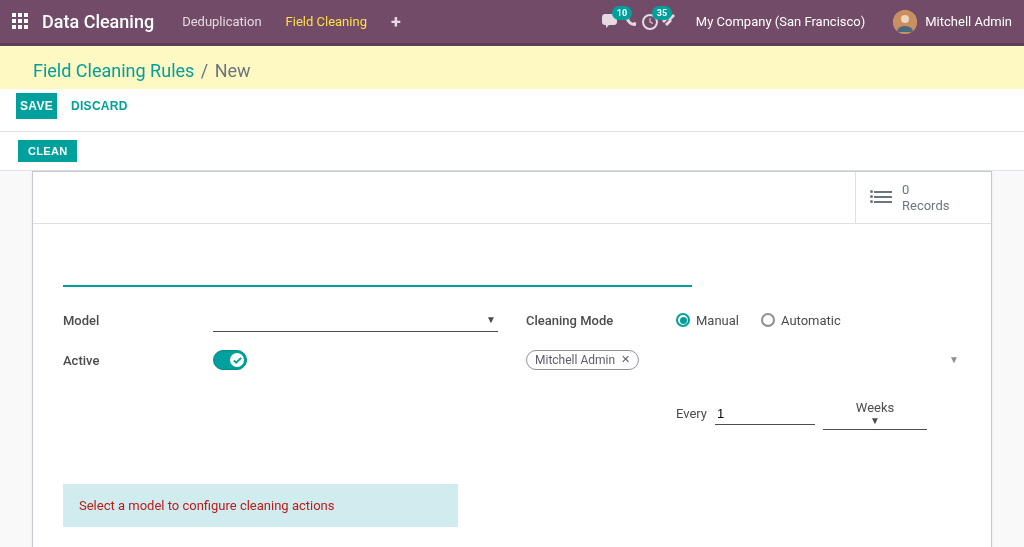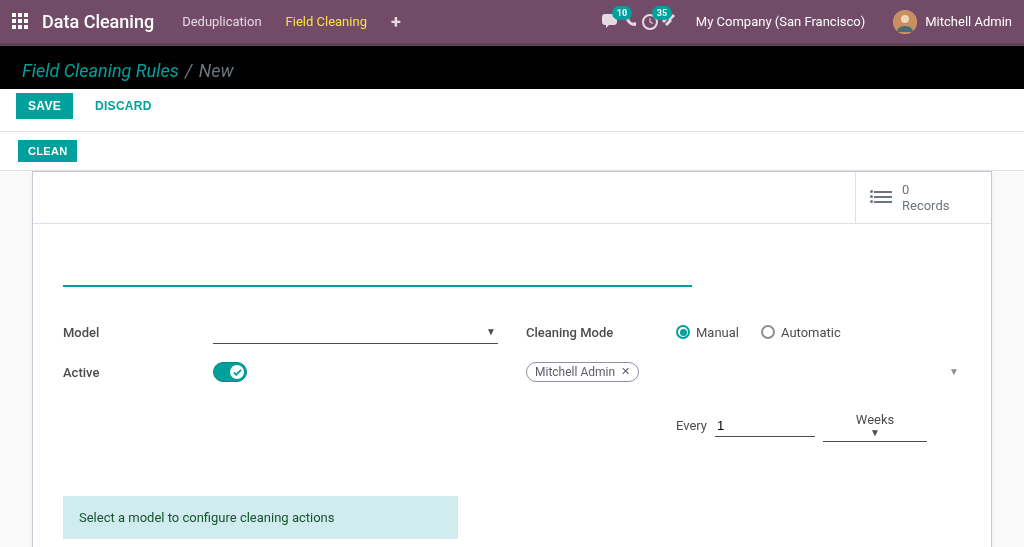--- a/index.html
+++ b/index.html
@@ -14,48 +14,48 @@
   .topbar .plus-btn { color: #e6d9e1; font-size: 18px; font-weight: bold; cursor: pointer; margin-right: 8px; }
   .topbar .spacer { flex: 1; }
   .topbar .icon-group { display: flex; align-items: center; gap: 4px; margin-right: 20px; }
   .topbar .badge-wrap { position: relative; cursor: pointer; display: flex; align-items: center; }
   .topbar .badge { position: absolute; top: -8px; left: 10px; background: #00a09d; color: #fff; font-size: 9px; font-weight: bold; padding: 2px 5px; border-radius: 8px; }
   .topbar .company { font-size: 13px; margin-right: 28px; cursor: pointer; }
   .topbar .user { display: flex; align-items: center; cursor: pointer; gap: 8px; }
   .topbar .avatar { width: 24px; height: 24px; border-radius: 50%; background: #d4a574; display: flex; align-items: center; justify-content: center; overflow: hidden; }
   .topbar .avatar svg { width: 24px; height: 24px; }
   
-  .crumb-bar { padding: 14px 16px 8px 22px; background: #000000; font-style: italic; }
+  .crumb-bar { padding: 14px 16px 8px 33px; background: #fef9c3; }
   .crumb { font-size: 18px; }
   .crumb a { color: #00a09d; text-decoration: none; cursor: pointer; }
   .crumb .sep { color: #6c757d; margin: 0 2px; }
   .crumb .current { color: #6c757d; }
   
   .btn-bar { padding: 4px 16px 12px 16px; background: #fff; display: flex; gap: 10px; align-items: center; }
-  .btn { border: none; padding: 6px 12px; font-size: 12px; font-weight: bold; cursor: pointer; letter-spacing: 0.3px; }
+  .btn { border: none; padding: 6px 4px; font-size: 12px; font-weight: bold; cursor: pointer; letter-spacing: 0.3px; }
   .btn-primary { background: #00a09d; color: #fff; }
   .btn-secondary { background: transparent; color: #00a09d; }
   
   .status-bar { background: #fff; border-top: 1px solid #dee2e6; border-bottom: 1px solid #dee2e6; padding: 8px 18px; }
   .status-btn { background: #00a09d; color: #fff; border: none; padding: 5px 10px; font-size: 11px; font-weight: bold; cursor: pointer; letter-spacing: 0.3px; }
   
   .form-wrap { padding: 0 24px 24px 24px; }
   .sheet { background: #fff; border: 1px solid #c8c8d3; box-shadow: 0 1px 4px rgba(0,0,0,0.06); max-width: 960px; margin: 0 auto; }
   
   .stat-row { display: flex; justify-content: flex-end; border-bottom: 1px solid #dee2e6; }
   .stat-btn { display: flex; align-items: center; gap: 10px; padding: 10px 18px; border-left: 1px solid #dee2e6; cursor: pointer; min-width: 136px; }
   .stat-btn .stat-icon { display: flex; flex-direction: column; gap: 2px; }
   .stat-btn .stat-icon div { width: 18px; height: 3px; border-top: 2px solid #6c757d; position: relative; }
   .stat-btn .stat-icon div::before { content:""; position:absolute; left:-4px; top:-3px; width:3px; height:3px; background:#6c757d; border-radius:50%; }
   .stat-btn .stat-text { display: flex; flex-direction: column; line-height: 1.2; color: #6c757d; font-size: 13px; }
   
   .sheet-body { padding: 24px 30px 30px 30px; }
   .name-input { width: 70%; border: none; border-bottom: 1px solid #4c4c4c; font-size: 22px; padding: 8px 0 3px 0; outline: none; caret-color: #00a09d; }
   
-  .cols { display: flex; gap: 28px; margin-top: 32px; }
+  .cols { display: flex; gap: 28px; margin-top: 20px; }
   .col { flex: 1; }
   .frow { display: flex; align-items: center; margin-bottom: 14px; min-height: 26px; }
   .flabel { width: 150px; color: #4c4c4c; font-weight: 500; font-size: 13px; }
   .fval { flex: 1; display: flex; align-items: center; }
   
   .model-select { position: relative; width: 100%; border-bottom: 1px solid #4c4c4c; height: 24px; display: flex; align-items: center; cursor: pointer; }
   .model-select .caret { position: absolute; right: 2px; font-size: 10px; color: #4c4c4c; }
   
   .toggle { width: 34px; height: 20px; background: #00a09d; border-radius: 10px; position: relative; cursor: pointer; border: 1px solid #008a87; }
   .toggle .knob { position: absolute; right: 2px; top: 2px; width: 14px; height: 14px; background: #fff; border-radius: 50%; display:flex; align-items:center; justify-content:center; }
@@ -71,21 +71,21 @@
   .tag { display: inline-flex; align-items: center; gap: 6px; border: 1px solid #8f8f9f; border-radius: 12px; padding: 2px 8px; font-size: 12px; color: #5c5c6c; }
   .tag .x { cursor: pointer; font-size: 11px; }
   .tag-row .caret { position: absolute; right: 2px; font-size: 10px; color: #8f8f8f; }
   
   .every-row { display: flex; align-items: center; gap: 8px; margin-top: 10px; }
   .every-row .lbl { font-size: 13px; }
   .num-input { width: 100px; border: none; border-bottom: 1px solid #4c4c4c; font-size: 13px; padding: 3px 2px; outline: none; }
   .unit-select { width: 104px; border: none; border-bottom: 1px solid #4c4c4c; font-size: 13px; padding: 3px 2px; position: relative; cursor: pointer; display: flex; justify-content: center; align-items: center; flex-direction: column; }
   .unit-select .caret { font-size: 10px; }
   
-  .notice { margin-top: 40px; background: #d1ecef; color: #14532d; padding: 14px 16px; width: 44%; font-size: 13px; }
+  .notice { margin-top: 40px; background: #d1ecef; color: #b91c1c; padding: 14px 16px; width: 44%; font-size: 13px; }
 </style>
 </head>
 <body>
 
 <div class="topbar">
   <div class="apps-icon">
     <span></span>
       <span></span>
       <span></span>
       <span></span>

